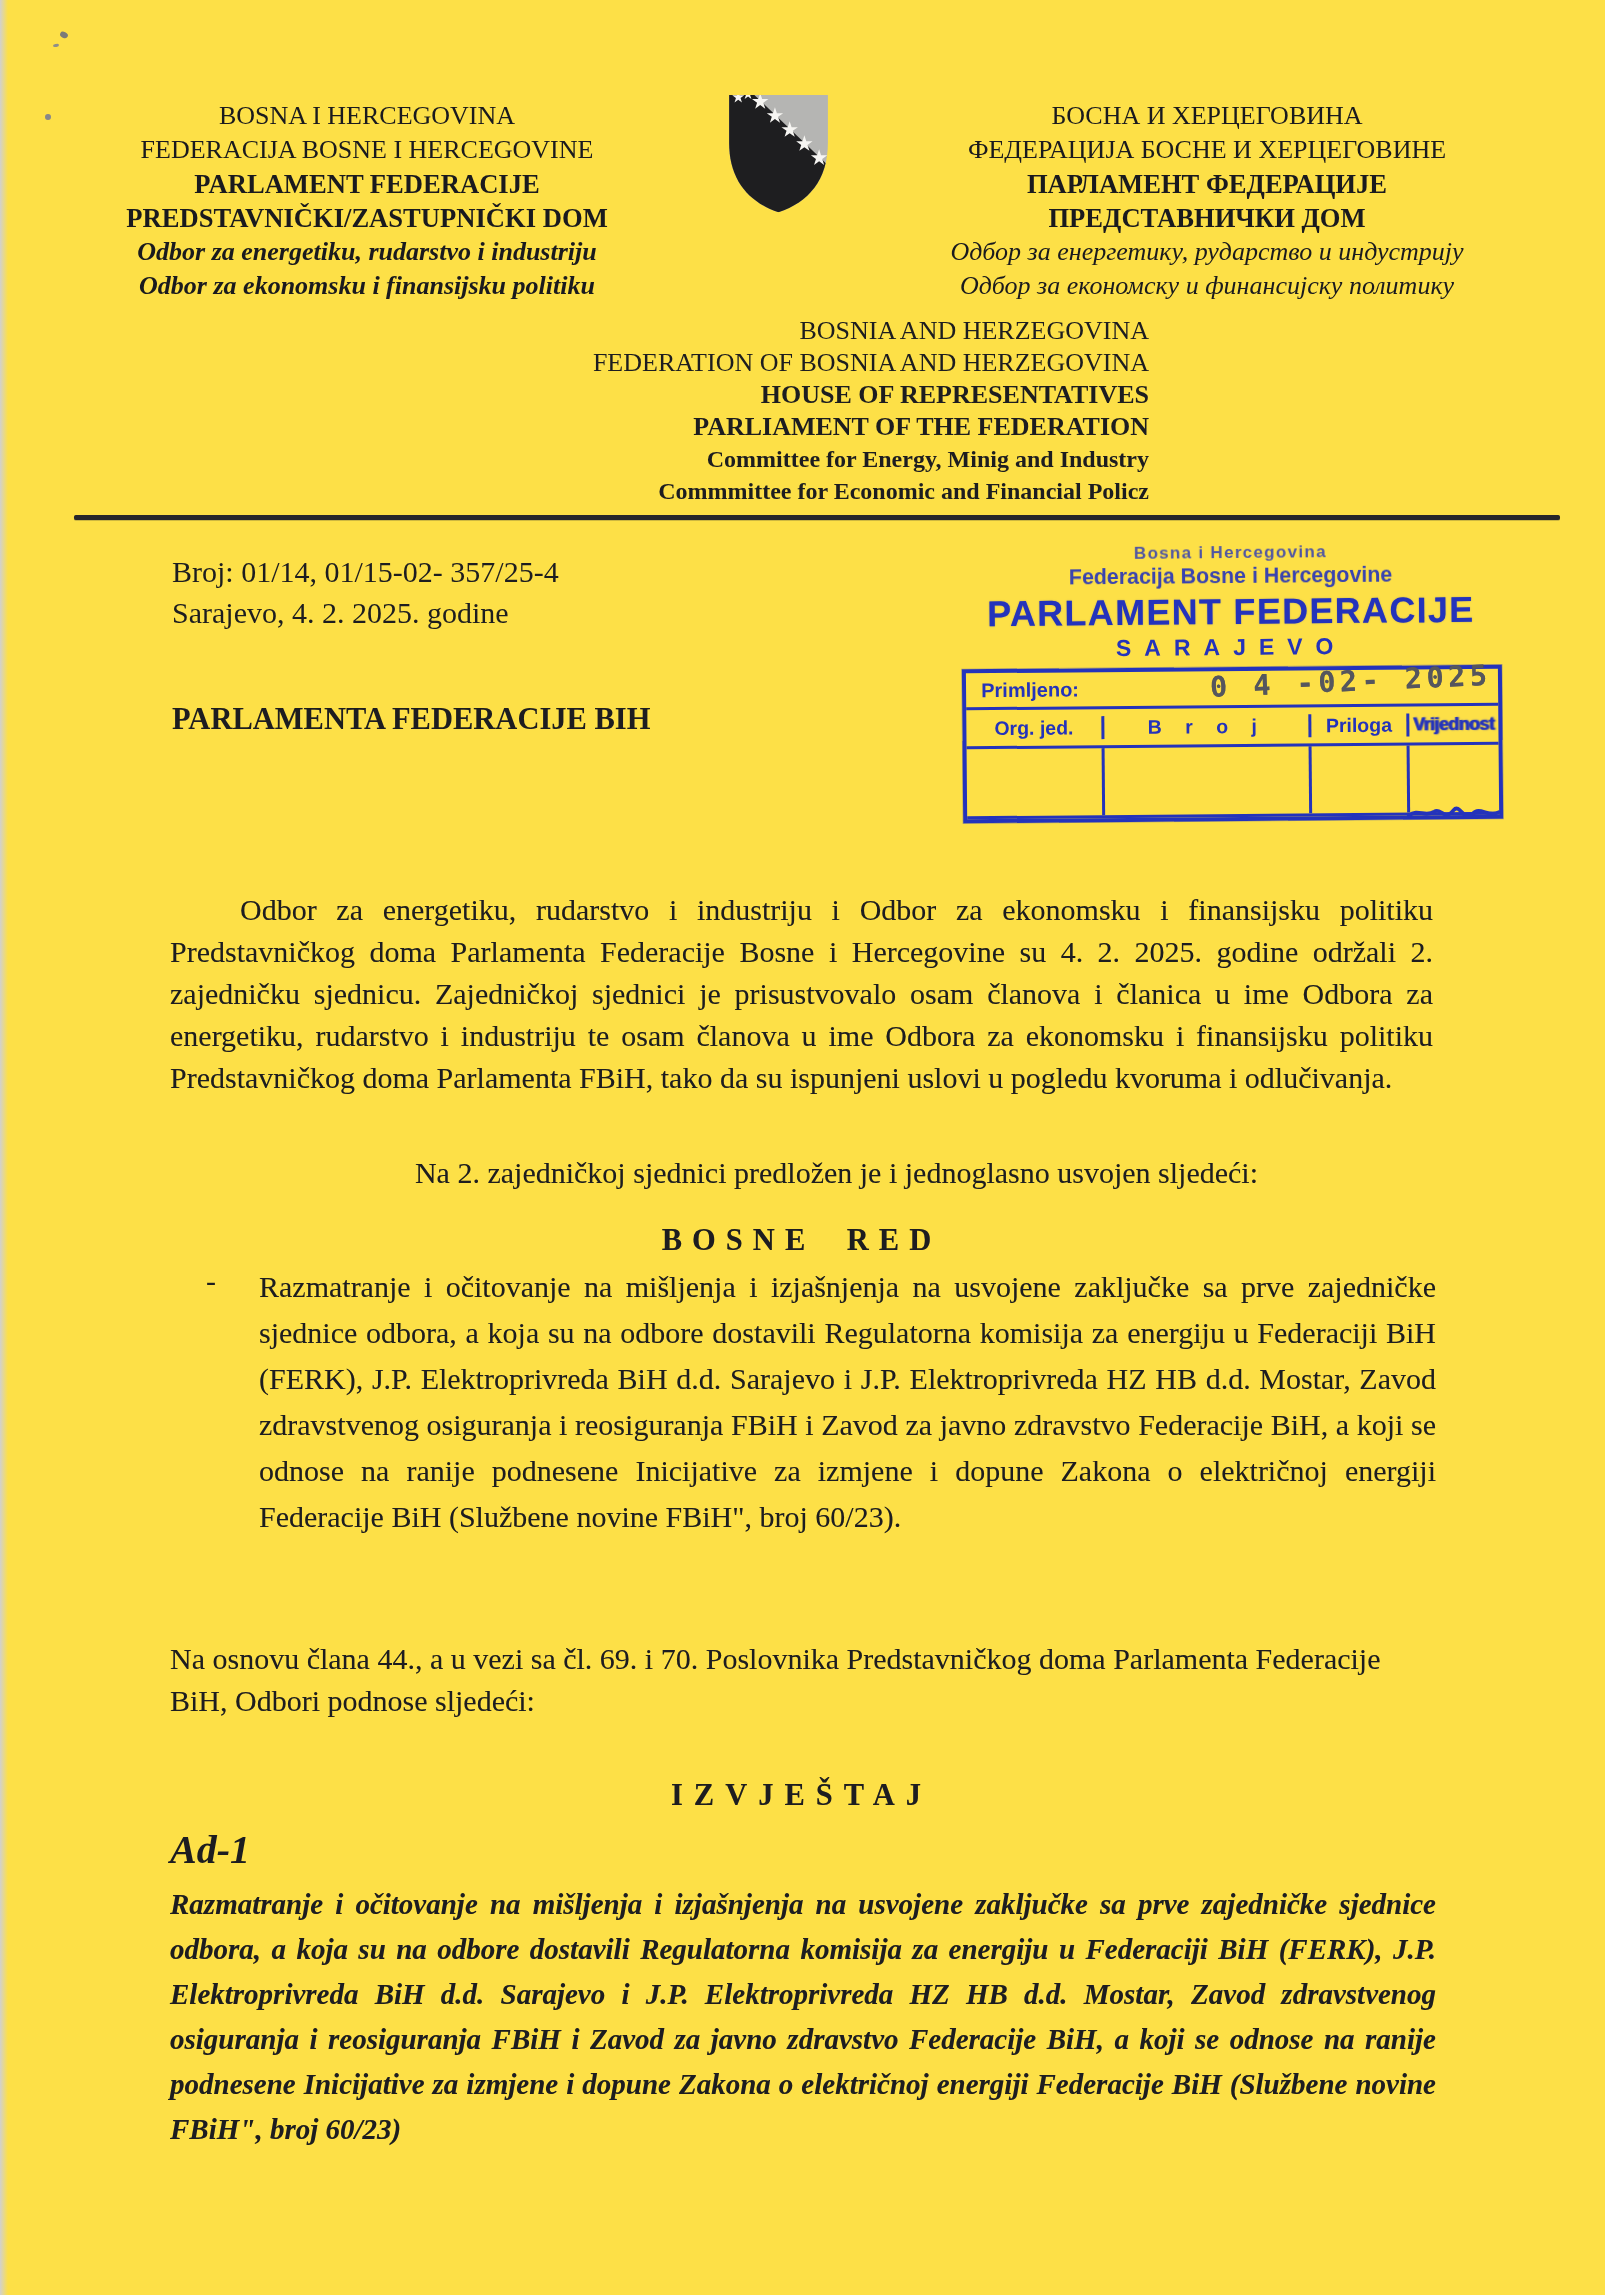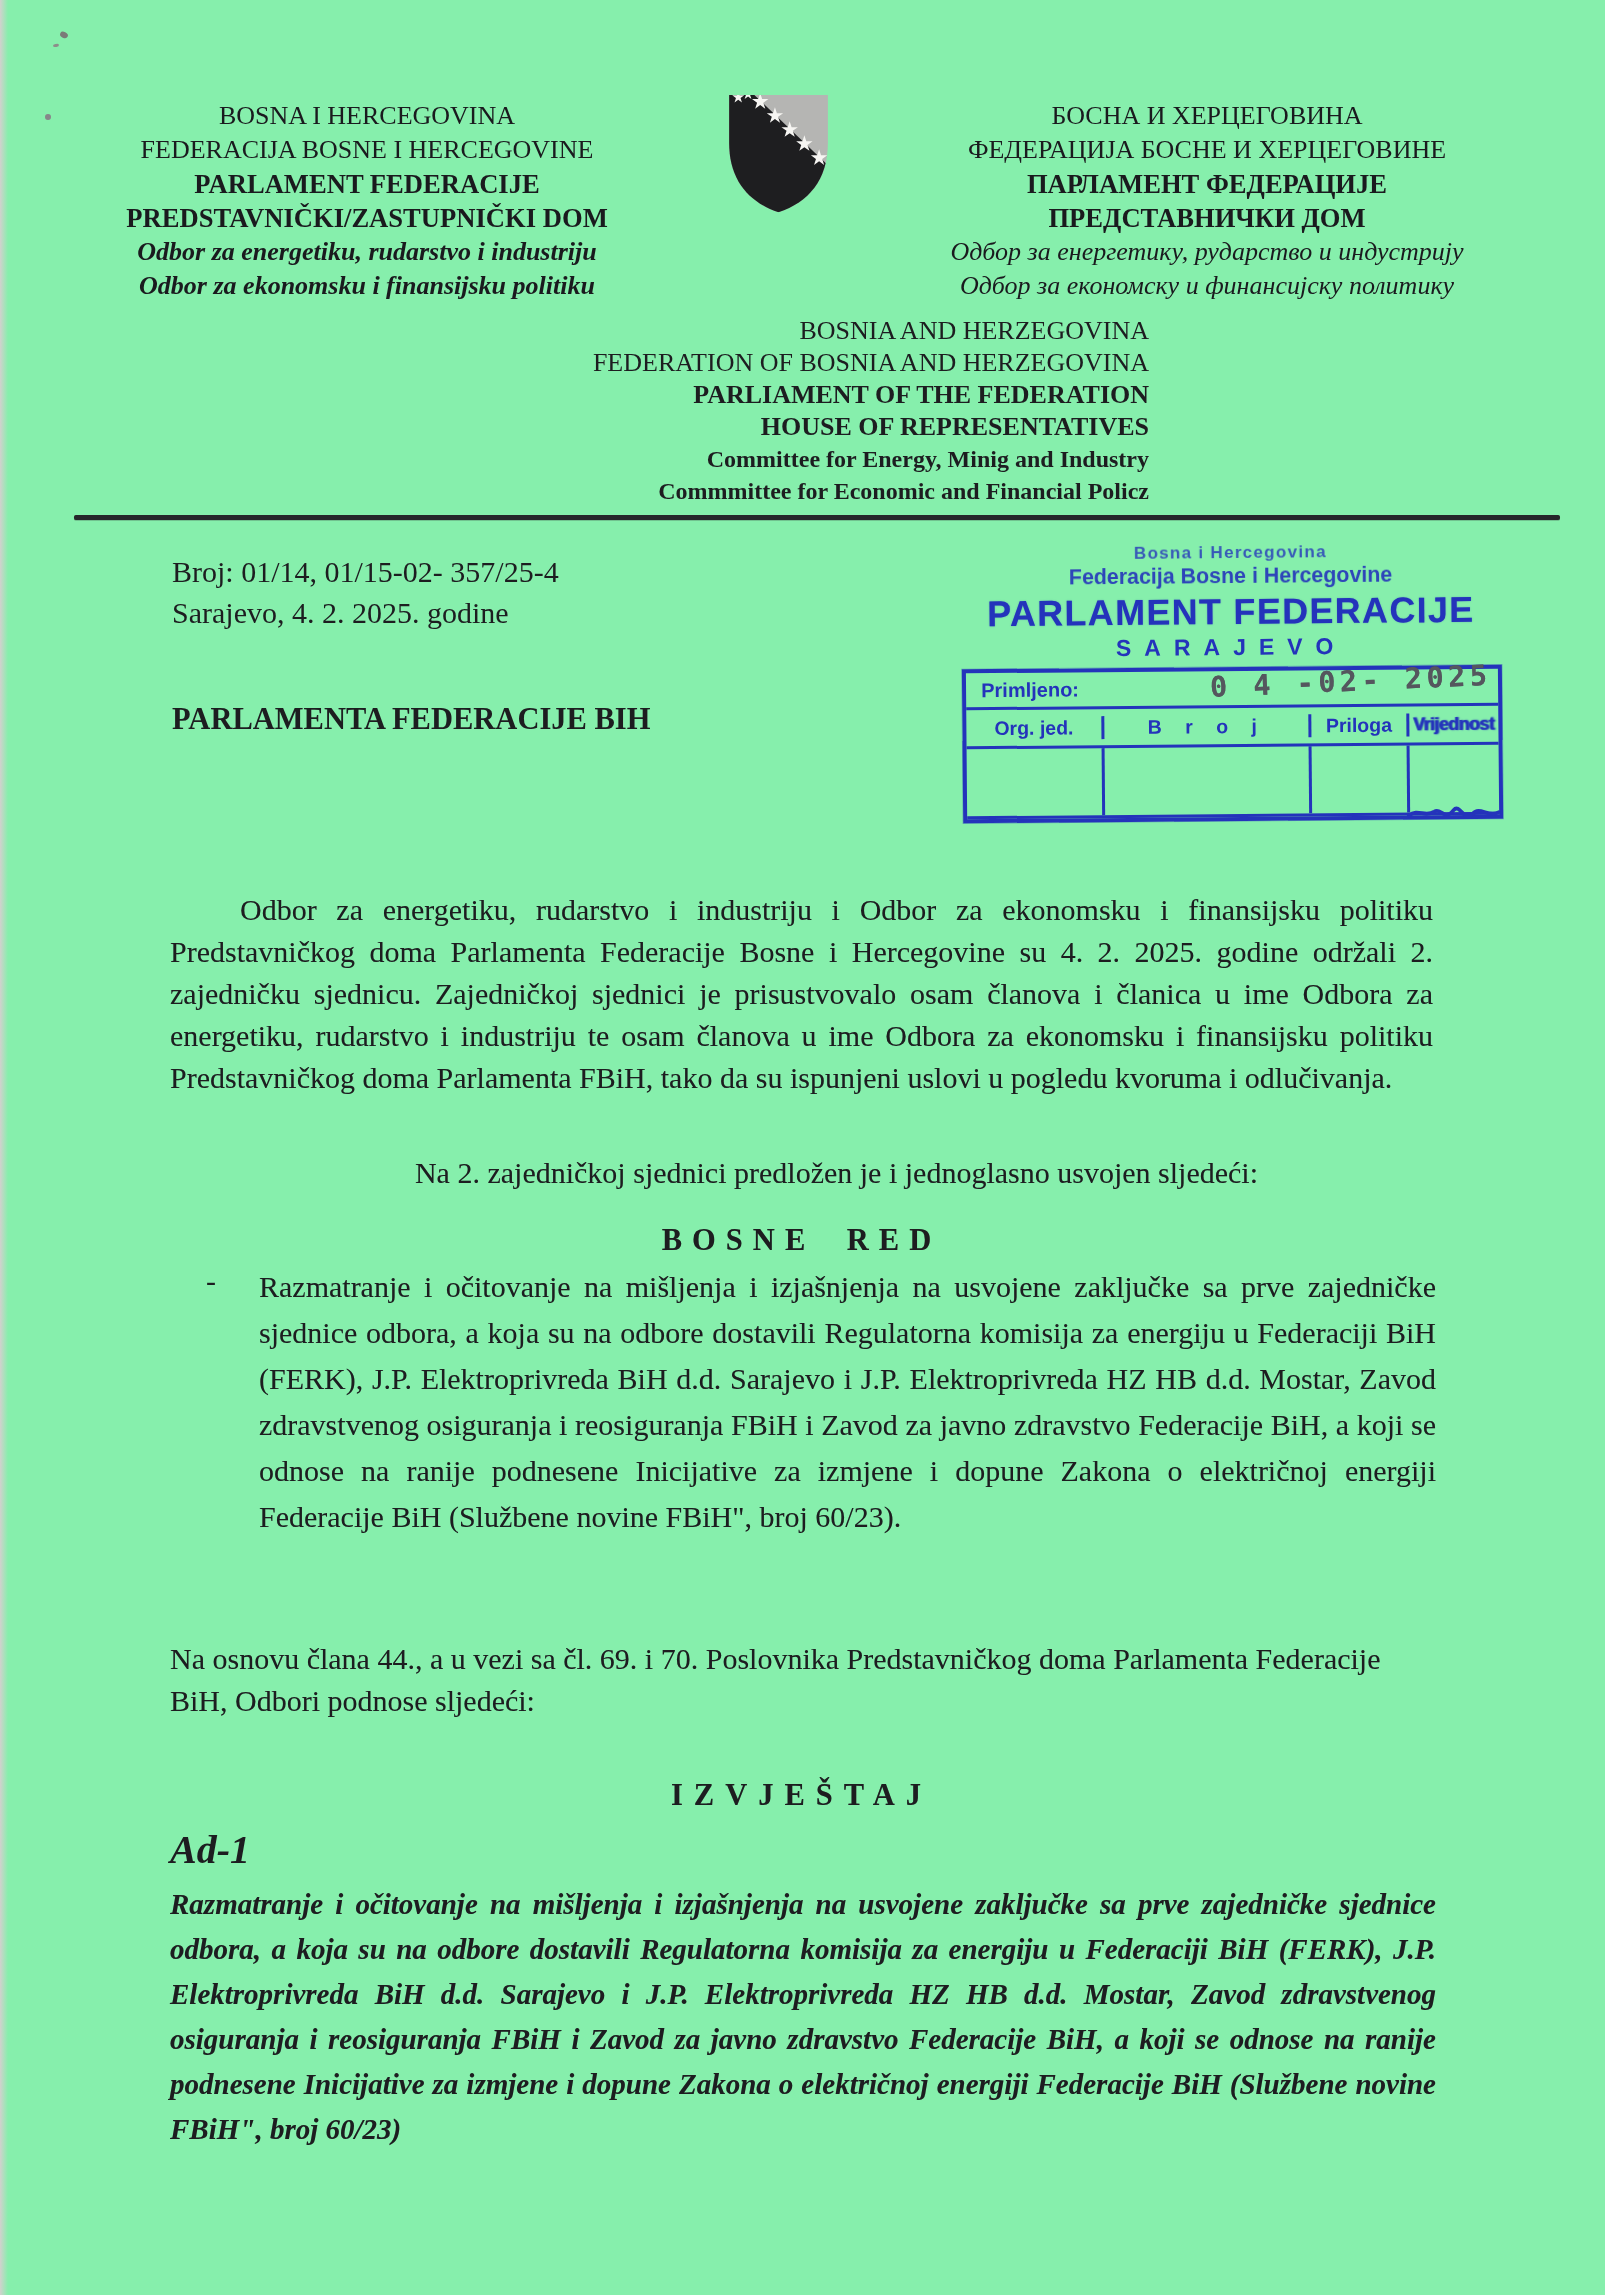--- a/index.html
+++ b/index.html
@@ -1,19 +1,19 @@
 <!DOCTYPE html>
 <html style="font-size:10.4px"><head>
 <meta charset="utf-8">
 <style>
   html,body{margin:0;padding:0;background:#e9e8e5;}
   .page{
     position:relative;
     width:1606px;height:2295px;
-    background:#86efac;
+    background:#fde047;
     font-family:"Liberation Serif", serif;
     color:#1d1d20;
     overflow:hidden;
   }
   .page::before{
     content:"";position:absolute;left:0;top:0;bottom:0;width:7.8px;
     background:linear-gradient(to right,#d2d1ce,rgba(246,245,242,0));
   }
   .speck{position:absolute;background:#7b7b78;border-radius:50%;}
   .s1{left:60px;top:32px;width:8.4px;height:5.8px;transform:rotate(25deg);}
@@ -138,22 +138,22 @@
     <div>ФЕДЕРАЦИЈА БОСНЕ И ХЕРЦЕГОВИНЕ</div>
     <div class="b">ПАРЛАМЕНТ ФЕДЕРАЦИЈЕ</div>
     <div class="b">ПРЕДСТАВНИЧКИ ДОМ</div>
     <div class="i">Одбор за енергетику, рударство и индустрију</div>
     <div class="i">Одбор за економску и финансијску политику</div>
   </div>
 
   <div class="english">
     <div>BOSNIA AND HERZEGOVINA</div>
     <div>FEDERATION OF BOSNIA AND HERZEGOVINA</div>
+    <div class="b">HOUSE OF REPRESENTATIVES</div>
     <div class="b">PARLIAMENT OF THE FEDERATION</div>
-    <div class="b">HOUSE OF REPRESENTATIVES</div>
     <div class="sm">Committee for Energy, Minig and Industry</div>
     <div class="sm">Commmittee for Economic and Financial Policz</div>
   </div>
 
   <hr class="rule">
 
   <div class="ref">
     <div>Broj: 01/14, 01/15-02- 357/25-4</div>
     <div>Sarajevo, 4. 2. 2025. godine</div>
   </div>

